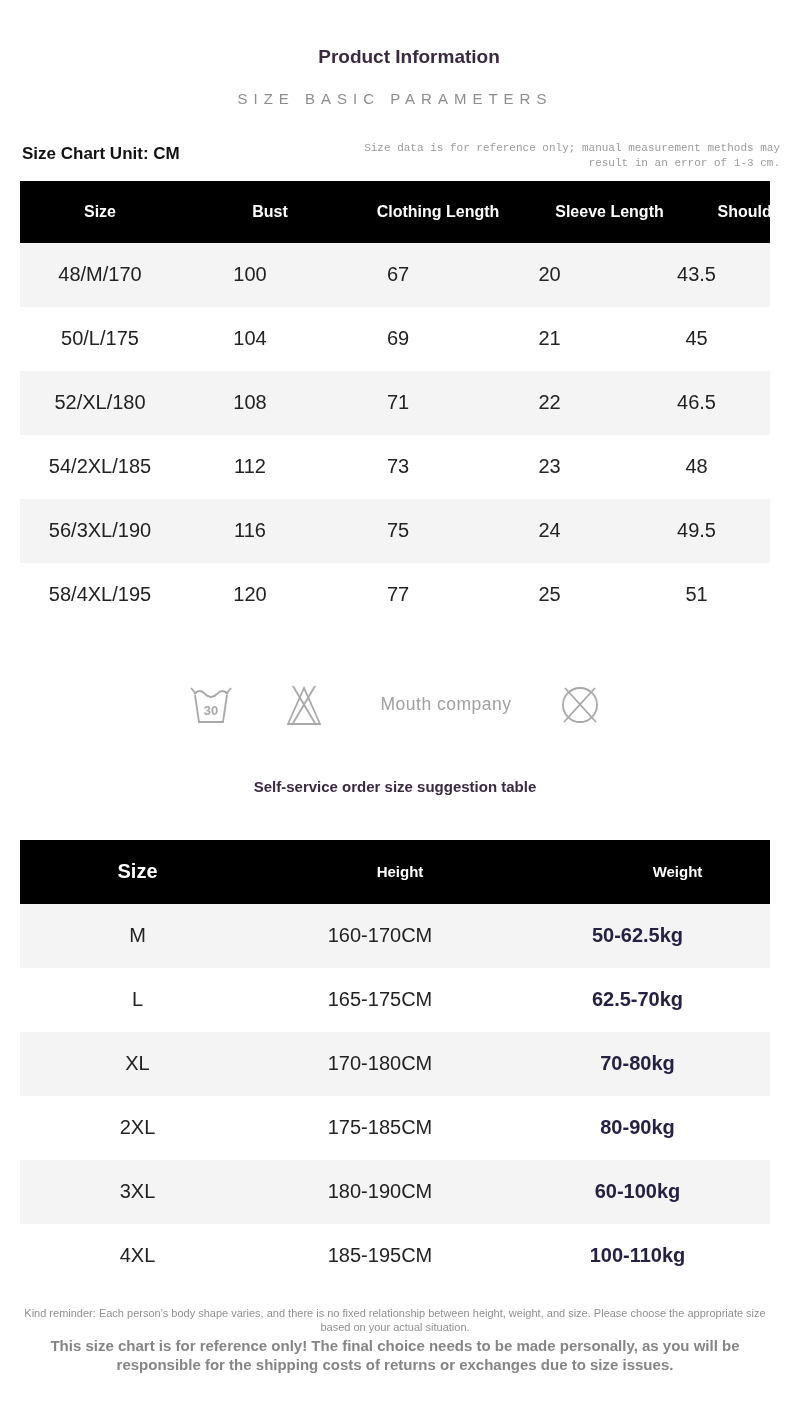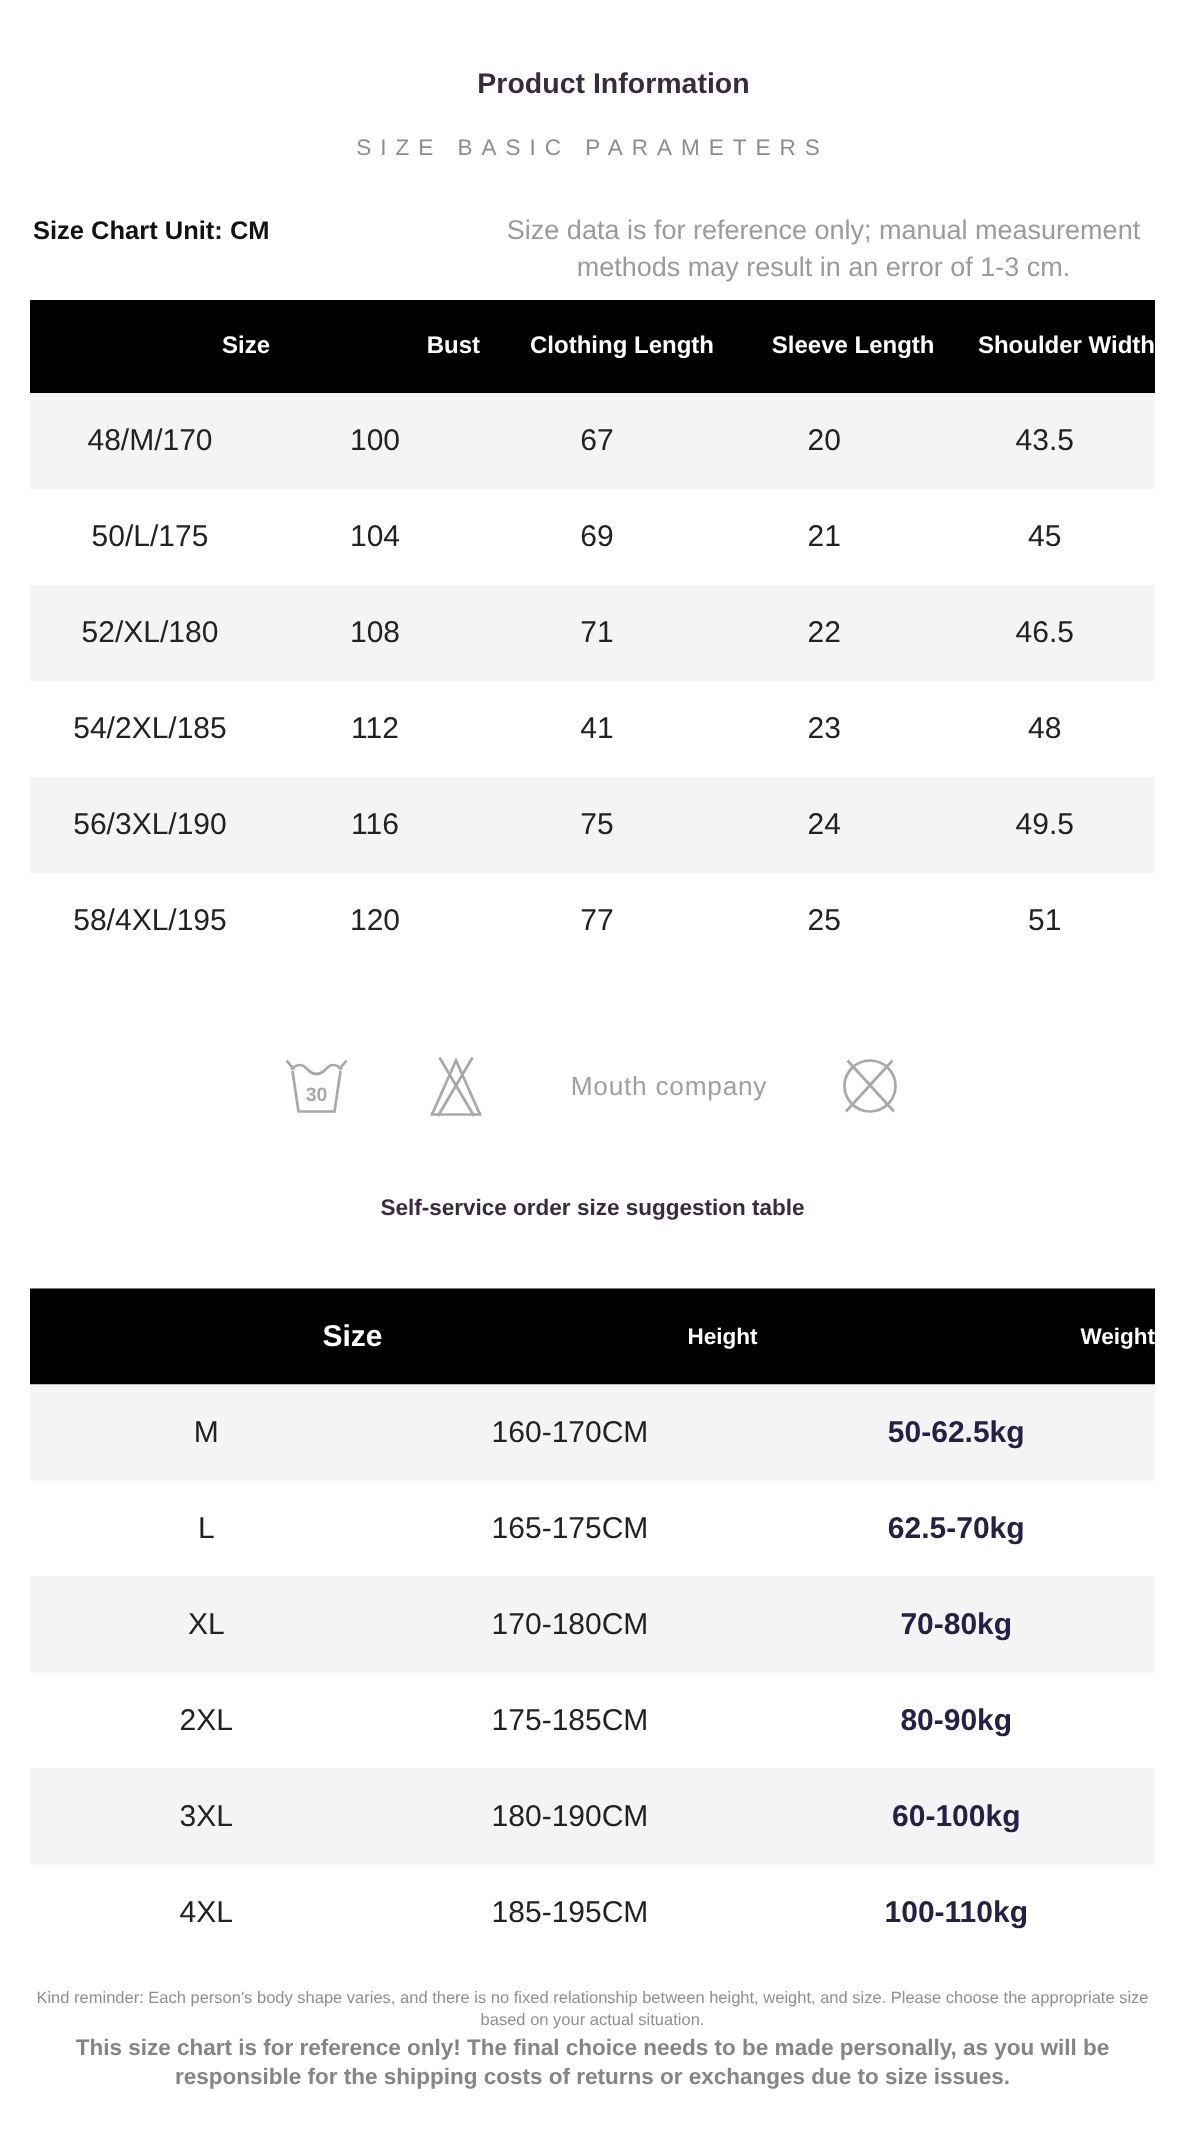--- a/index.html
+++ b/index.html
@@ -25,28 +25,29 @@
   .page-subtitle{
     margin-top:22px;text-align:center;
     font-size:15px;color:#8d8d8d;letter-spacing:6px;
   }
   .unit-row{
     display:flex;justify-content:space-between;align-items:flex-start;
     margin:34px 10px 0 22px;
   }
   .unit-label{font-size:17px;font-weight:bold;color:#121212;padding-top:3px;}
   .unit-note{
-    width:462px;font-size:18px;line-height:1.4;color:var(--muted);
-    text-align:center;
+    width:462px;font-size:11px;line-height:1.4;color:var(--muted);
+    text-align:right;
+    font-family:Liberation Mono, monospace;
   }
   .tbl{margin:0 20px;}
   .tbl1{margin-top:9px;}
   .tbl-head{
     display:grid;background:var(--header-bg);color:#ffffff;
-    font-weight:bold;text-align:right;align-items:center;
+    font-weight:bold;text-align:center;align-items:center;gap:20px;
   }
   .tbl1 .tbl-head{grid-template-columns:160px 140px 156px 147px 147px;height:62px;font-size:16px;}
   .tbl-row{
     display:grid;text-align:center;align-items:center;height:64px;
     font-size:20px;color:#222222;
   }
   .tbl1 .tbl-row{grid-template-columns:160px 140px 156px 147px 147px;}
   .tbl-row:nth-child(even){background:var(--row-alt);}
   .care-row{
     margin-top:56px;display:flex;justify-content:center;align-items:center;
@@ -113,21 +114,21 @@
   <div class="tbl-row">
     <div>52/XL/180</div>
     <div>108</div>
     <div>71</div>
     <div>22</div>
     <div>46.5</div>
   </div>
   <div class="tbl-row">
     <div>54/2XL/185</div>
     <div>112</div>
-    <div>41</div>
+    <div>73</div>
     <div>23</div>
     <div>48</div>
   </div>
   <div class="tbl-row">
     <div>56/3XL/190</div>
     <div>116</div>
     <div>75</div>
     <div>24</div>
     <div>49.5</div>
   </div>

